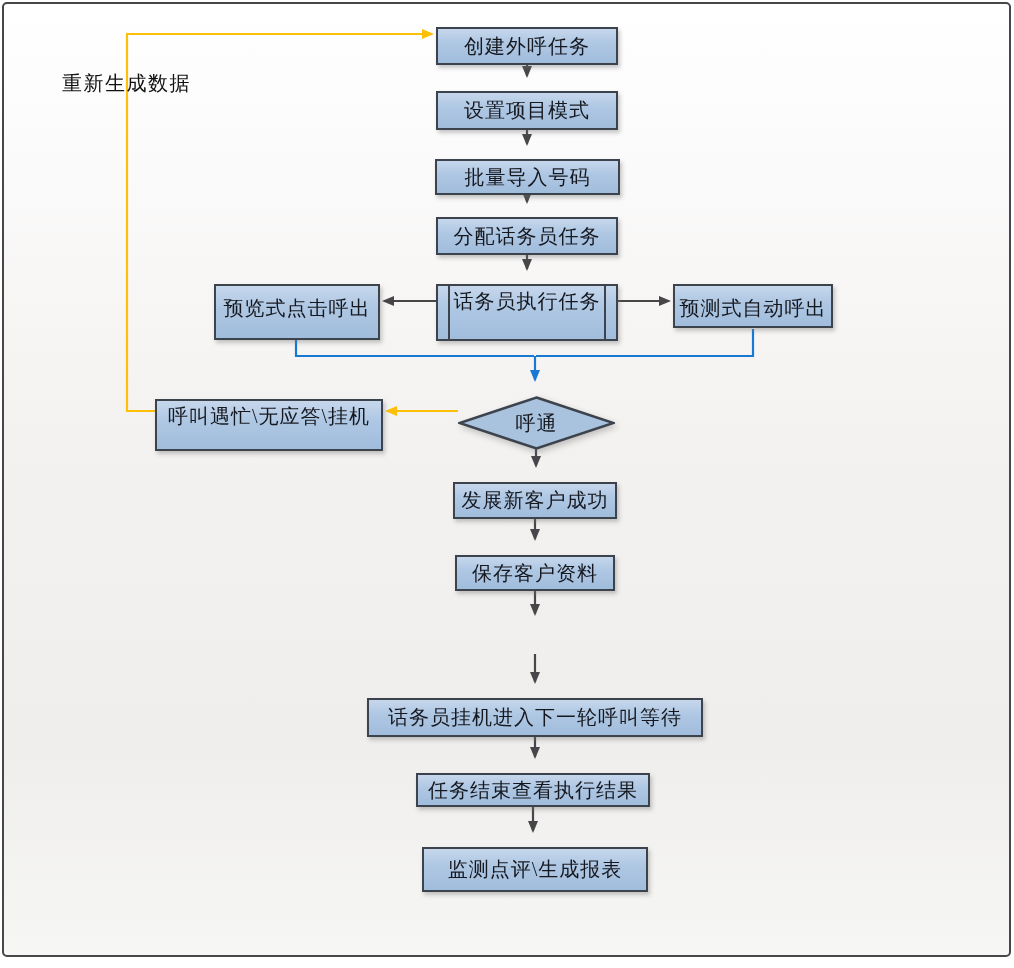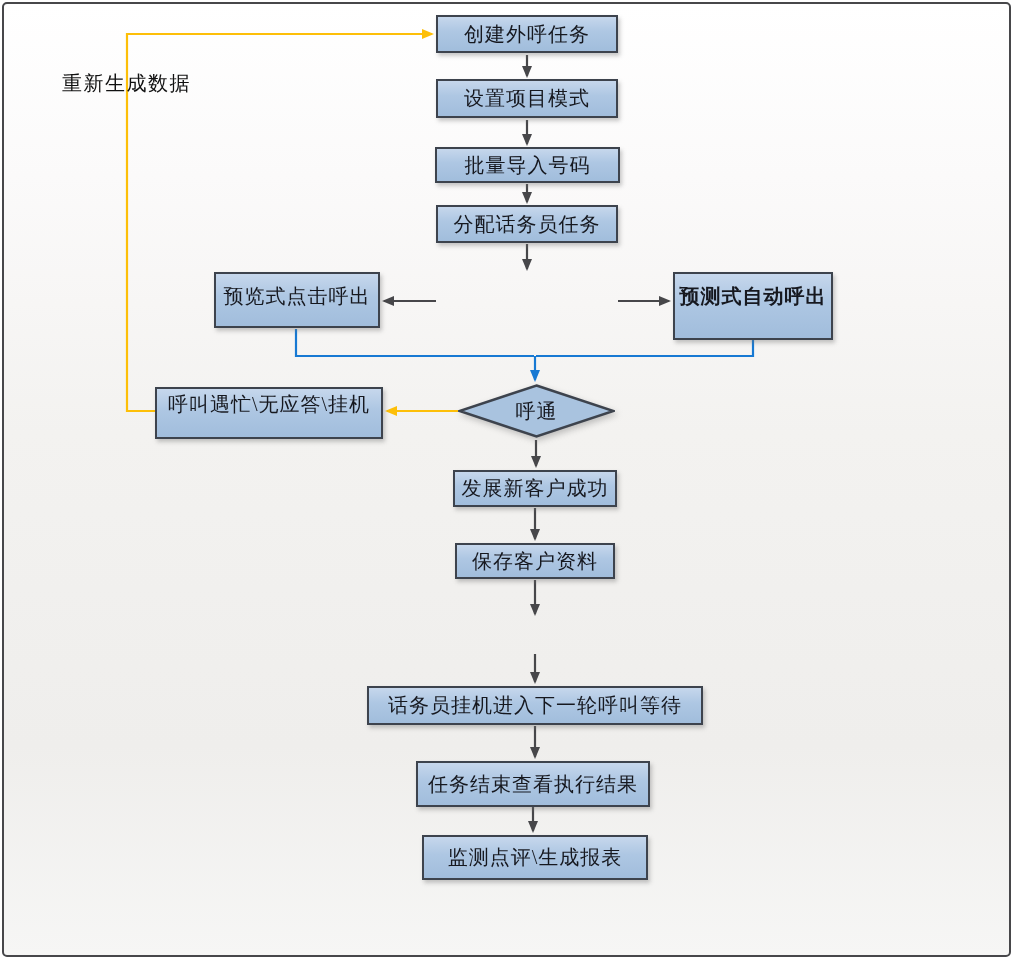--- a/index.html
+++ b/index.html
@@ -7,21 +7,21 @@
          font-family:"Liberation Serif","DejaVu Serif",serif;}
   #frame{position:absolute;left:2px;top:2px;width:1005px;height:951px;
          border:2px solid #47474a;border-radius:5px;
          background:linear-gradient(180deg,#ffffff 0%,#fbfafa 18%,#f3f2f0 45%,#efeeec 78%,#f6f6f5 100%);}
   #edge-layer{position:absolute;left:0;top:0;width:1014px;height:968px;z-index:2;}
   #node-layer{position:absolute;left:0;top:0;width:1014px;height:968px;z-index:3;}
   .node{position:absolute;box-sizing:border-box;border:2px solid #3d434d;
         background:linear-gradient(180deg,#c6d7ec 0%,#aec7e3 42%,#a1bddc 100%);
         box-shadow:2px 3px 4px rgba(110,110,110,.38);
         display:flex;justify-content:center;align-items:center;
-        font-size:20px;letter-spacing:1px;color:#16181f;white-space:nowrap;}
+        font-size:20px;letter-spacing:1px;color:#16181f;white-space:nowrap;margin-top:12px;}
   .node.text-top{align-items:flex-start;padding-top:2px;}
   .node.text-upper{align-items:flex-start;padding-top:9px;text-align:center;}
   .node .pp-bar{position:absolute;top:0;bottom:0;width:2px;background:#3d434d;}
   .node .pp-bar.l{left:10px;}
   .node .pp-bar.r{right:10px;}
   .node.diamond{border:none;background:transparent;box-shadow:none;}
   .node.diamond svg{position:absolute;left:0;top:0;filter:drop-shadow(2px 3px 3px rgba(110,110,110,.4));}
   .node.diamond .dlabel{position:relative;z-index:1;}
   #regen-label{position:absolute;left:62px;top:70px;z-index:4;font-size:20px;
                letter-spacing:1.5px;color:#111111;white-space:nowrap;}
@@ -70,44 +70,49 @@
       </div>
       <div class="node" style="left: 436px; top: 79px; width: 182px; height: 39px; align-items: center;">
         <span>设置项目模式</span>
       </div>
       <div class="node" style="left: 435px; top: 147px; width: 185px; height: 36px; text-align: center;">
         <span>批量导入号码</span>
       </div>
       <div class="node" style="left: 436px; top: 205px; width: 182px; height: 38px;">
         <span>分配话务员任务</span>
       </div>
+      <div class="node text-top" style="left: 436px; top: 272px; width: 182px; height: 57px;">
+        <div class="pp-bar l"></div>
+        <div class="pp-bar r"></div>
+        <span>话务员执行任务</span>
+      </div>
       <div class="node text-upper" style="left: 214px; top: 272px; width: 166px; height: 56px;">
         <span>预览式点击呼出</span>
       </div>
-      <div class="node text-upper" style="left: 673px; top: 272px; width: 160px; height: 68px; font-weight: bold;">
+      <div class="node text-upper" style="left: 673px; top: 272px; width: 160px; height: 44px;">
         <span>预测式自动呼出</span>
       </div>
       <div class="node diamond" style="left: 458px; top: 384px; width: 157px; height: 54px; align-items: center;">
         <svg width="157" height="54" viewBox="0 0 157 54">
           <polygon points="78.5,1.5 155.5,27 78.5,52.5 1.5,27" fill="#a9c3df" stroke="#3d434d" stroke-width="2.5"></polygon>
         </svg>
         <span class="dlabel">呼通</span>
       </div>
       <div class="node text-top" style="left: 155px; top: 387px; width: 228px; height: 52px;">
         <span>呼叫遇忙\无应答\挂机</span>
       </div>
       <div class="node" style="left: 455px; top: 543px; width: 160px; height: 36px;">
         <span>保存客户资料</span>
       </div>
       <div class="node" style="left: 453px; top: 470px; width: 164px; height: 37px;">
         <span>发展新客户成功</span>
       </div>
       <div class="node" style="left: 367px; top: 686px; width: 336px; height: 39px;">
         <span>话务员挂机进入下一轮呼叫等待</span>
       </div>
-      <div class="node" style="left: 416px; top: 761px; width: 234px; height: 46px;">
+      <div class="node" style="left: 416px; top: 761px; width: 234px; height: 34px;">
         <span>任务结束查看执行结果</span>
       </div>
       <div class="node" style="left: 422px; top: 835px; width: 226px; height: 45px; align-items: center;">
         <span>监测点评\生成报表</span>
       </div>
     </div>
 </div>
 
 </body></html>

